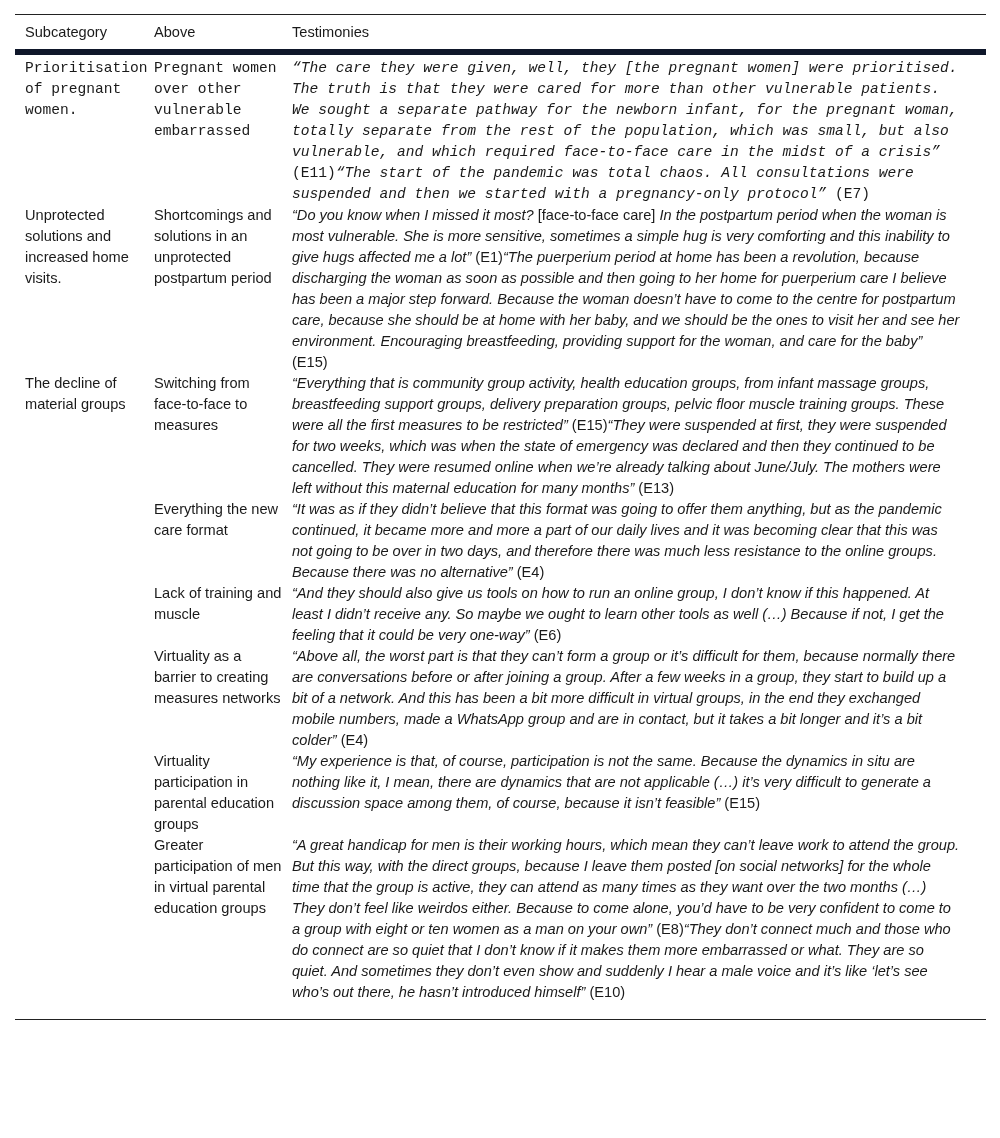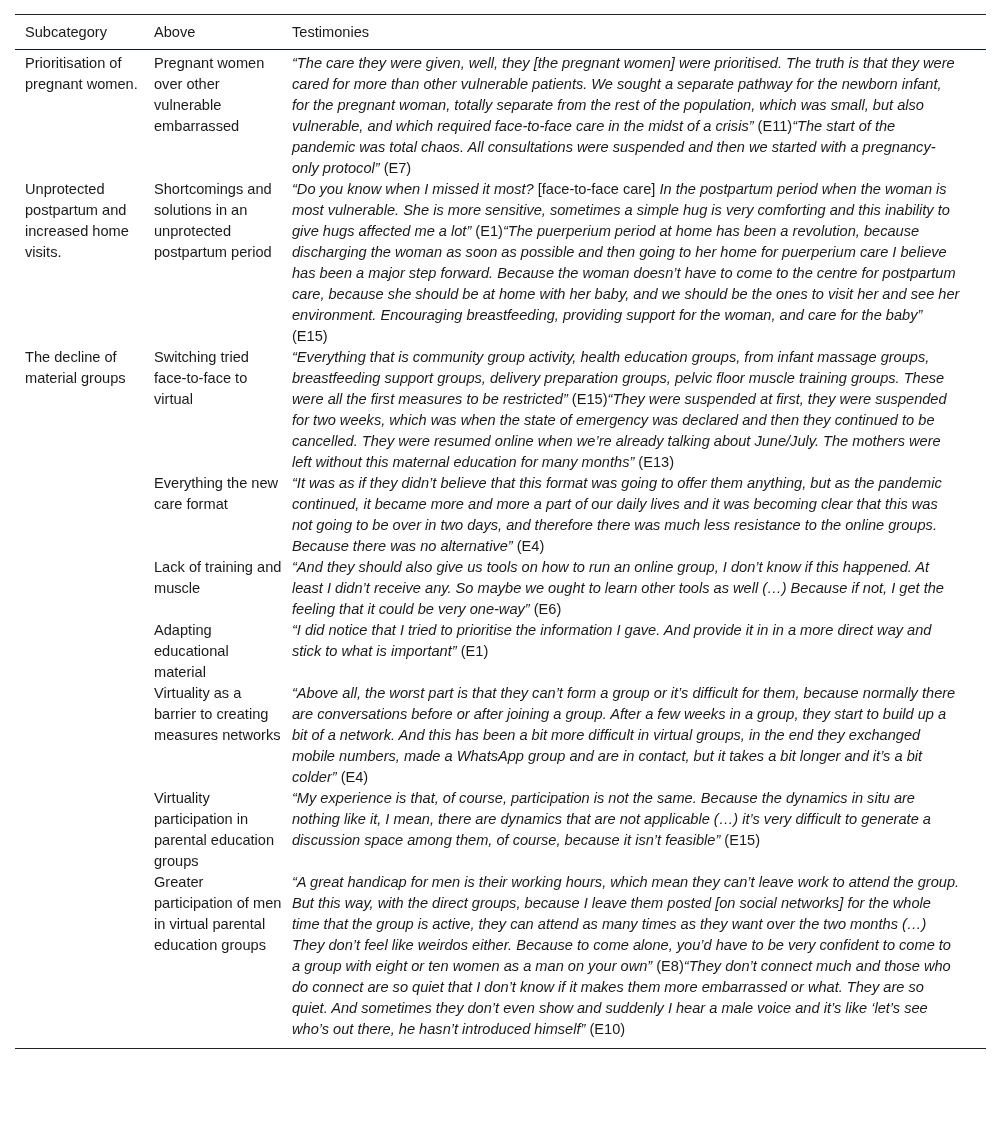--- a/index.html
+++ b/index.html
@@ -24,36 +24,36 @@
     table {
       width: 100%;
       border-collapse: collapse;
       table-layout: fixed;
     }
     col.c1 { width: 129px; }
     col.c2 { width: 138px; }
     col.c3 { width: auto; }
     thead tr {
       border-top: 1px solid #222;
-      border-bottom: 1px solid #0f172a;
+      border-bottom: 6px solid #0f172a;
     }
     th {
       font-weight: normal;
       text-align: left;
       padding: 7px 0 6px 10px;
       vertical-align: top;
     }
     td {
       vertical-align: top;
       padding: 0 0 0 10px;
     }
-    tbody tr.first td { padding-top: 3px; }
+    tbody tr.first td { padding-top: 3px; font-family: Liberation Mono, monospace; }
     tbody tr td { padding-bottom: 0px; }
     tbody tr.last { border-bottom: 1px solid #222; }
-    tbody tr.last td { padding-bottom: 8px; }
+    tbody tr.last td { padding-bottom: 16px; }
     td.testimony { padding-right: 26px; }
     .quote { font-style: italic; margin-top: 37px; }
     .ref { font-style: normal; }
   </style>
 </head>
 <body>
 
 <div class="wrap">
   <table>
     <colgroup>
@@ -68,43 +68,38 @@
         <th>Testimonies</th>
       </tr>
     </thead>
     <tbody id="tbody">
         <tr class="first">
           <td>Prioritisation of pregnant women.</td>
           <td>Pregnant women over other vulnerable embarrassed</td>
           <td class="testimony"><span class="quote">“The care they were given, well, they [the pregnant women] were prioritised. The truth is that they were cared for more than other vulnerable patients. We sought a separate pathway for the newborn infant, for the pregnant woman, totally separate from the rest of the population, which was small, but also vulnerable, and which required face-to-face care in the midst of a crisis”</span><span class="ref"> (E11)</span><span class="quote">“The start of the pandemic was total chaos. All consultations were suspended and then we started with a pregnancy-only protocol”</span><span class="ref"> (E7)</span></td>
         </tr>
         <tr>
-          <td>Unprotected postpartum and increased home visits.</td>
+          <td>Unprotected solutions and increased home visits.</td>
           <td>Shortcomings and solutions in an unprotected postpartum period</td>
           <td class="testimony"><span class="quote">“Do you know when I missed it most? </span><span class="ref">[face-to-face care] </span><span class="quote">In the postpartum period when the woman is most vulnerable. She is more sensitive, sometimes a simple hug is very comforting and this inability to give hugs affected me a lot”</span><span class="ref"> (E1)</span><span class="quote">“The puerperium period at home has been a revolution, because discharging the woman as soon as possible and then going to her home for puerperium care I believe has been a major step forward. Because the woman doesn’t have to come to the centre for postpartum care, because she should be at home with her baby, and we should be the ones to visit her and see her environment. Encouraging breastfeeding, providing support for the woman, and care for the baby”</span><span class="ref"> (E15)</span></td>
         </tr>
         <tr>
           <td>The decline of material groups</td>
-          <td>Switching tried face-to-face to virtual</td>
+          <td>Switching from face-to-face to measures</td>
           <td class="testimony"><span class="quote">“Everything that is community group activity, health education groups, from infant massage groups, breastfeeding support groups, delivery preparation groups, pelvic floor muscle training groups. These were all the first measures to be restricted”</span><span class="ref"> (E15)</span><span class="quote">“They were suspended at first, they were suspended for two weeks, which was when the state of emergency was declared and then they continued to be cancelled. They were resumed online when we’re already talking about June/July. The mothers were left without this maternal education for many months”</span><span class="ref"> (E13)</span></td>
         </tr>
         <tr>
           <td></td>
           <td>Everything the new care format</td>
           <td class="testimony"><span class="quote">“It was as if they didn’t believe that this format was going to offer them anything, but as the pandemic continued, it became more and more a part of our daily lives and it was becoming clear that this was not going to be over in two days, and therefore there was much less resistance to the online groups. Because there was no alternative”</span><span class="ref"> (E4)</span></td>
         </tr>
         <tr>
           <td></td>
           <td>Lack of training and muscle</td>
           <td class="testimony"><span class="quote">“And they should also give us tools on how to run an online group, I don’t know if this happened. At least I didn’t receive any. So maybe we ought to learn other tools as well (…) Because if not, I get the feeling that it could be very one-way”</span><span class="ref"> (E6)</span></td>
-        </tr>
-        <tr>
-          <td></td>
-          <td>Adapting educational material</td>
-          <td class="testimony"><span class="quote">“I did notice that I tried to prioritise the information I gave. And provide it in in a more direct way and stick to what is important”</span><span class="ref"> (E1)</span></td>
         </tr>
         <tr>
           <td></td>
           <td>Virtuality as a barrier to creating measures networks</td>
           <td class="testimony"><span class="quote">“Above all, the worst part is that they can’t form a group or it’s difficult for them, because normally there are conversations before or after joining a group. After a few weeks in a group, they start to build up a bit of a network. And this has been a bit more difficult in virtual groups, in the end they exchanged mobile numbers, made a WhatsApp group and are in contact, but it takes a bit longer and it’s a bit colder”</span><span class="ref"> (E4)</span></td>
         </tr>
         <tr>
           <td></td>
           <td>Virtuality participation in parental education groups</td>
           <td class="testimony"><span class="quote">“My experience is that, of course, participation is not the same. Because the dynamics in situ are nothing like it, I mean, there are dynamics that are not applicable (…) it’s very difficult to generate a discussion space among them, of course, because it isn’t feasible”</span><span class="ref"> (E15)</span></td>

